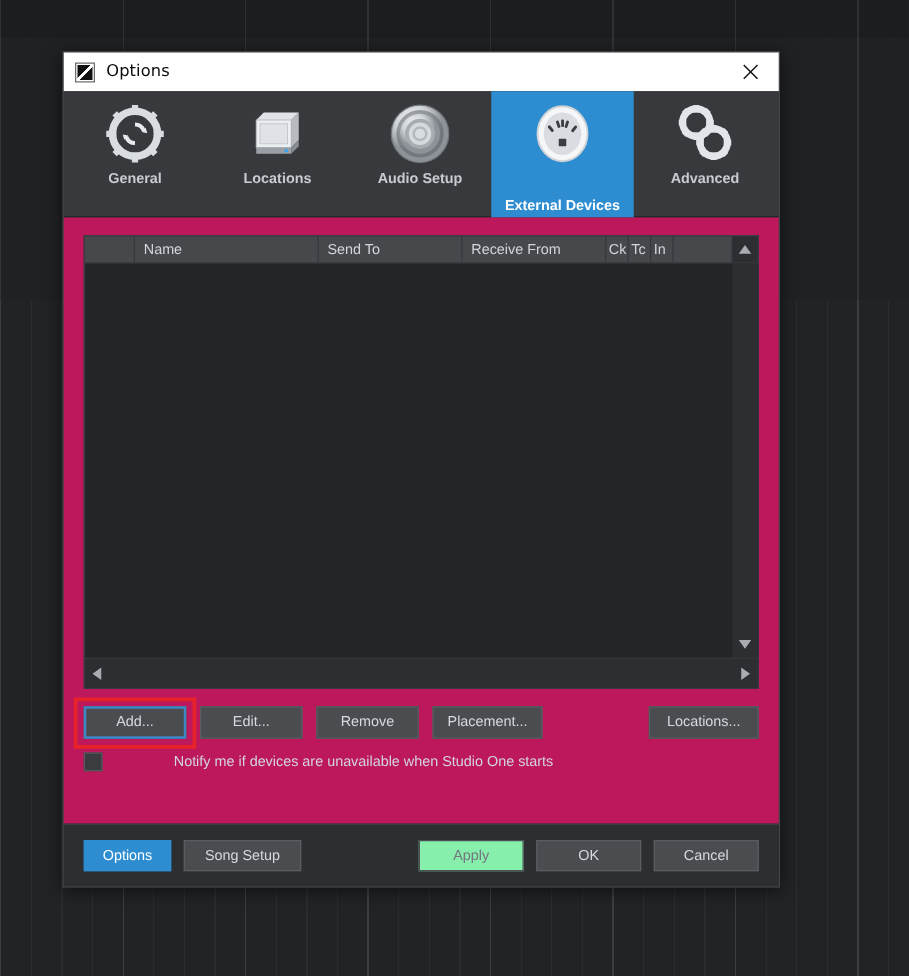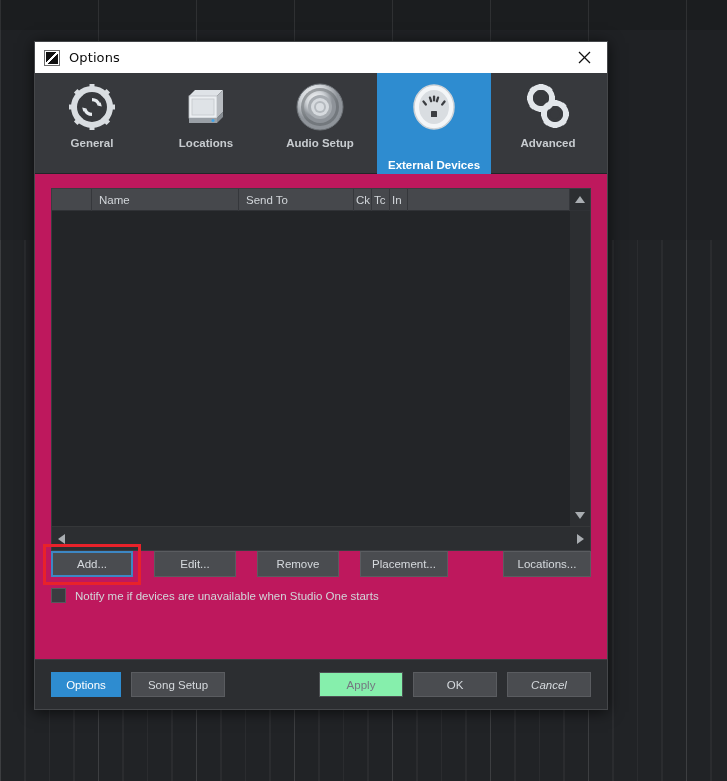--- a/index.html
+++ b/index.html
@@ -35,21 +35,21 @@
     background: #1b1d1f;
   }
   #bg-dark-block {
     position: absolute; left: 0; top: 30px; width: 727px; height: 210px;
     background: #1f2124;
   }
 
   
   #dialog {
     position: absolute;
-    left: 34px; top: 41px;
+    left: 50px; top: 41px;
     width: 574px; height: 669px;
     background: #2c2e31;
     border: 1px solid #45474a;
     box-shadow: 0 2px 14px rgba(0,0,0,0.65);
     display: flex;
     flex-direction: column;
   }
 
   
   #titlebar {
@@ -202,24 +202,25 @@
     width: 0; height: 0;
     cursor: pointer;
   }
   .tri-up    { border-left: 5px solid transparent; border-right: 5px solid transparent; border-bottom: 7px solid #a9adb1; }
   .tri-down  { border-left: 5px solid transparent; border-right: 5px solid transparent; border-top: 7px solid #a9adb1; margin-bottom: 7px; }
   .tri-left  { border-top: 5px solid transparent; border-bottom: 5px solid transparent; border-right: 7px solid #a9adb1; }
   .tri-right { border-top: 5px solid transparent; border-bottom: 5px solid transparent; border-left: 7px solid #a9adb1; }
 
   
   #action-row {
+    margin-top: 14px;
     height: 26px;
     display: flex;
     align-items: center;
-    gap: 21px;
+    gap: 11px;
     flex: 0 0 auto;
     position: relative;
   }
   .btn {
     height: 26px;
     background: #4a4c50;
     border: 1px solid #5a5c60;
     color: #d6dade;
     font-size: 11.5px;
     display: flex;
@@ -256,20 +257,21 @@
     width: 15px; height: 15px;
     background: #3a3c40;
     border: 1px solid #56585c;
     cursor: pointer;
     flex: 0 0 auto;
   }
   #notify-label {
     font-size: 11.5px;
     color: #d2d6da;
     font-family: "Liberation Sans", sans-serif;
+    margin-left: 48px;
   }
 
   
   #footer {
     margin-top: auto;
     border-top: 1px solid #3c3e42;
     height: 50px;
     display: flex;
     align-items: center;
     padding: 0 16px;
@@ -287,21 +289,21 @@
     user-select: none;
     font-family: "Liberation Sans", sans-serif;
     border: 1px solid #5a5c60;
     background: #4a4c50;
     color: #d6dade;
   }
   #btn-options { width: 70px; background: #2e8cd0; border-color: #2e8cd0; color: #fff; }
   #btn-songsetup { width: 94px; }
   #btn-apply { width: 84px; margin-left: auto; color: #747780; border-color: #4d4f53; background: #86efac; cursor: default; }
   #btn-ok { width: 84px; }
-  #btn-cancel { width: 84px; font-style: italic; }
+  #btn-cancel { width: 84px; }
 </style>
 </head>
 <body>
 
 <div id="bg-grid">
   <div id="bg-top-band"></div>
   <div id="bg-dark-block"></div>
   <div id="bg-grid-bars"></div>
 </div>
 
@@ -443,20 +445,21 @@
   </div>
 
   <div id="body-area">
 
     <div id="list-panel">
 
       <div id="list-header">
         <div class="col-head" style="width:40px"></div>
         <div class="col-head" style="width:147px">Name</div>
         <div class="col-head" style="width:115px">Send To</div>
+        <div class="col-head" style="width:115px">Receive From</div>
         <div class="col-head" style="width:18px;padding-left:2px">Ck</div>
         <div class="col-head" style="width:18px;padding-left:2px">Tc</div>
         <div class="col-head" style="width:18px;padding-left:2px">In</div>
         <div class="col-head" style="flex:1 1 auto"></div>
         <div id="scroll-up-head">
           <div class="tri tri-up"></div>
         </div>
       </div>
 
       <div id="list-rows">

